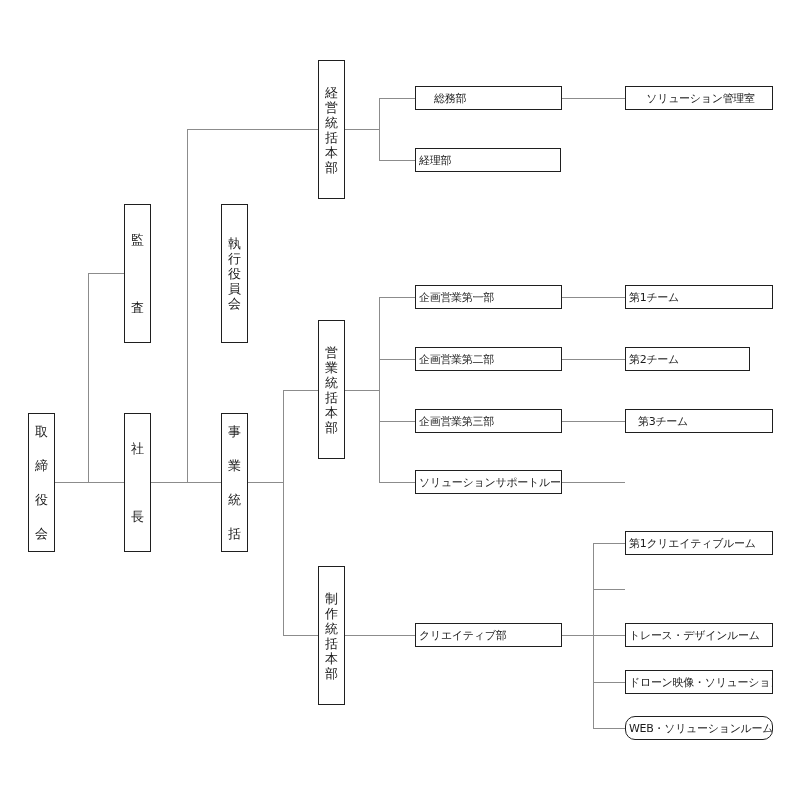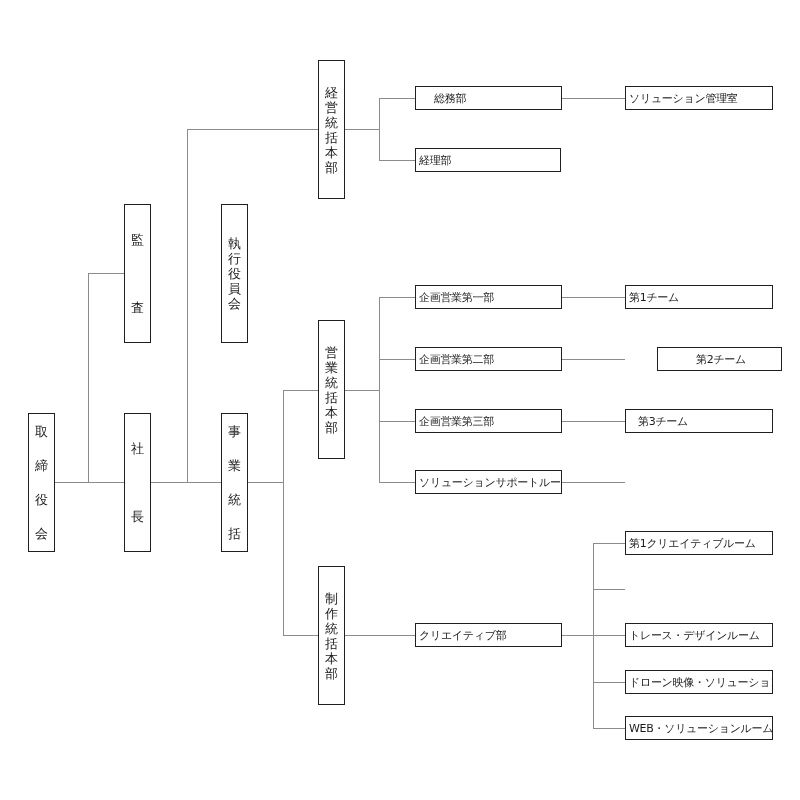--- a/index.html
+++ b/index.html
@@ -148,52 +148,52 @@
       <span class="vchar">括</span>
       <span class="vchar">本</span>
       <span class="vchar">部</span>
     </div>
     <div class="node horizontal" style="left: 415px; top: 86px; width: 147px; height: 24px; padding-left: 18px;">
       <span class="hlabel">総務部</span>
     </div>
     <div class="node horizontal" style="left: 415px; top: 148px; width: 146px; height: 24px;">
       <span class="hlabel">経理部</span>
     </div>
-    <div class="node horizontal" style="left: 625px; top: 86px; width: 148px; height: 24px;">
+    <div class="node horizontal" style="left: 625px; top: 86px; width: 148px; height: 24px; justify-content: center;">
       <span class="hlabel">ソリューション管理室</span>
     </div>
     <div class="node horizontal" style="left: 415px; top: 285px; width: 147px; height: 24px;">
       <span class="hlabel">企画営業第一部</span>
     </div>
     <div class="node horizontal" style="left: 415px; top: 409px; width: 147px; height: 24px;">
       <span class="hlabel">企画営業第三部</span>
     </div>
     <div class="node horizontal" style="left: 415px; top: 347px; width: 147px; height: 24px;">
       <span class="hlabel">企画営業第二部</span>
     </div>
     <div class="node horizontal" style="left: 415px; top: 470px; width: 147px; height: 24px;">
       <span class="hlabel">ソリューションサポートルーム</span>
     </div>
     <div class="node horizontal" style="left: 625px; top: 285px; width: 148px; height: 24px;">
       <span class="hlabel">第1チーム</span>
     </div>
-    <div class="node horizontal" style="left: 657px; top: 347px; width: 125px; height: 24px; justify-content: center;">
+    <div class="node horizontal" style="left: 625px; top: 347px; width: 125px; height: 24px;">
       <span class="hlabel">第2チーム</span>
     </div>
     <div class="node horizontal" style="left: 625px; top: 409px; width: 148px; height: 24px; padding-left: 12px;">
       <span class="hlabel">第3チーム</span>
     </div>
     <div class="node horizontal" style="left: 415px; top: 623px; width: 147px; height: 24px;">
       <span class="hlabel">クリエイティブ部</span>
     </div>
     <div class="node horizontal" style="left: 625px; top: 531px; width: 148px; height: 24px;">
       <span class="hlabel">第1クリエイティブルーム</span>
     </div>
     <div class="node horizontal" style="left: 625px; top: 623px; width: 148px; height: 24px;">
       <span class="hlabel">トレース・デザインルーム</span>
     </div>
     <div class="node horizontal" style="left: 625px; top: 670px; width: 148px; height: 24px;">
       <span class="hlabel">ドローン映像・ソリューションルーム</span>
     </div>
-    <div class="node horizontal" style="left: 625px; top: 716px; width: 148px; height: 24px;">
+    <div class="node horizontal" style="left: 625px; top: 716px; width: 148px; height: 24px; border-radius: 10px;">
       <span class="hlabel">WEB・ソリューションルーム</span>
     </div>
   </div>
 
 </body></html>

